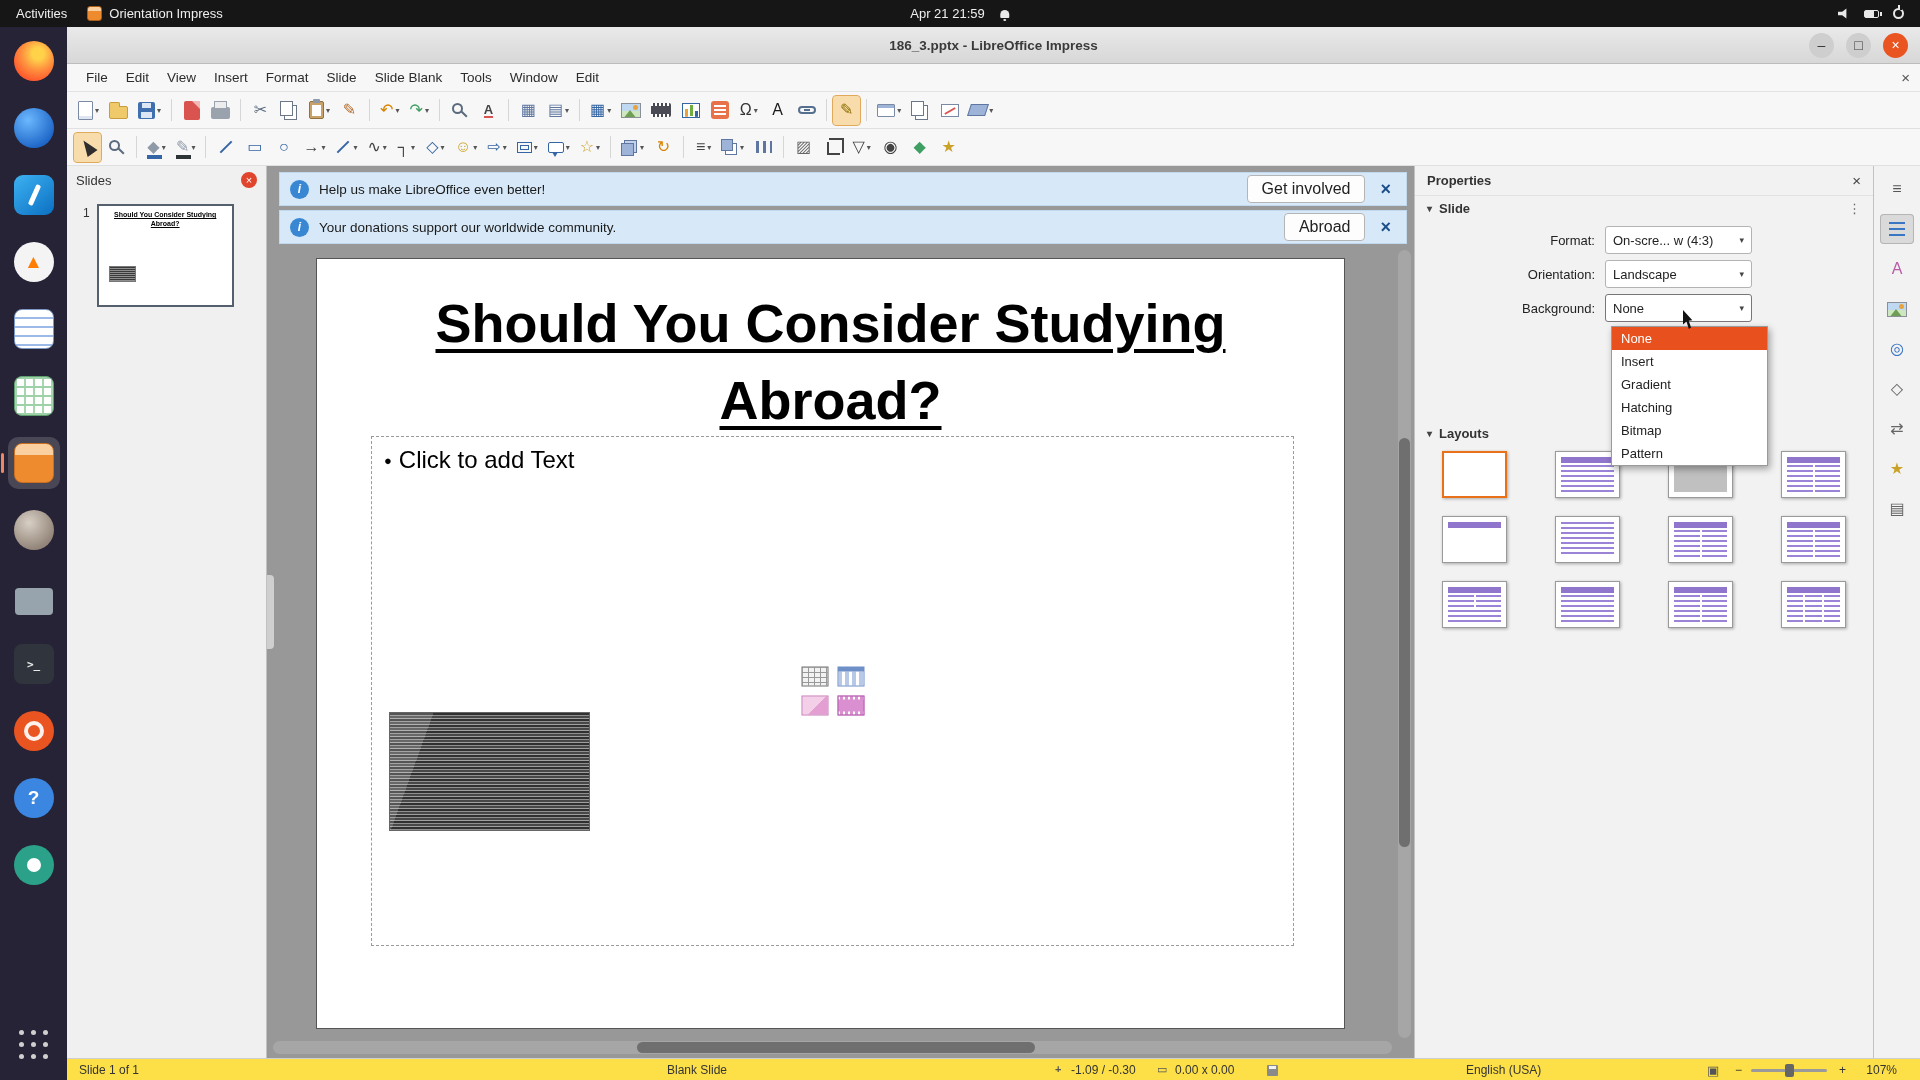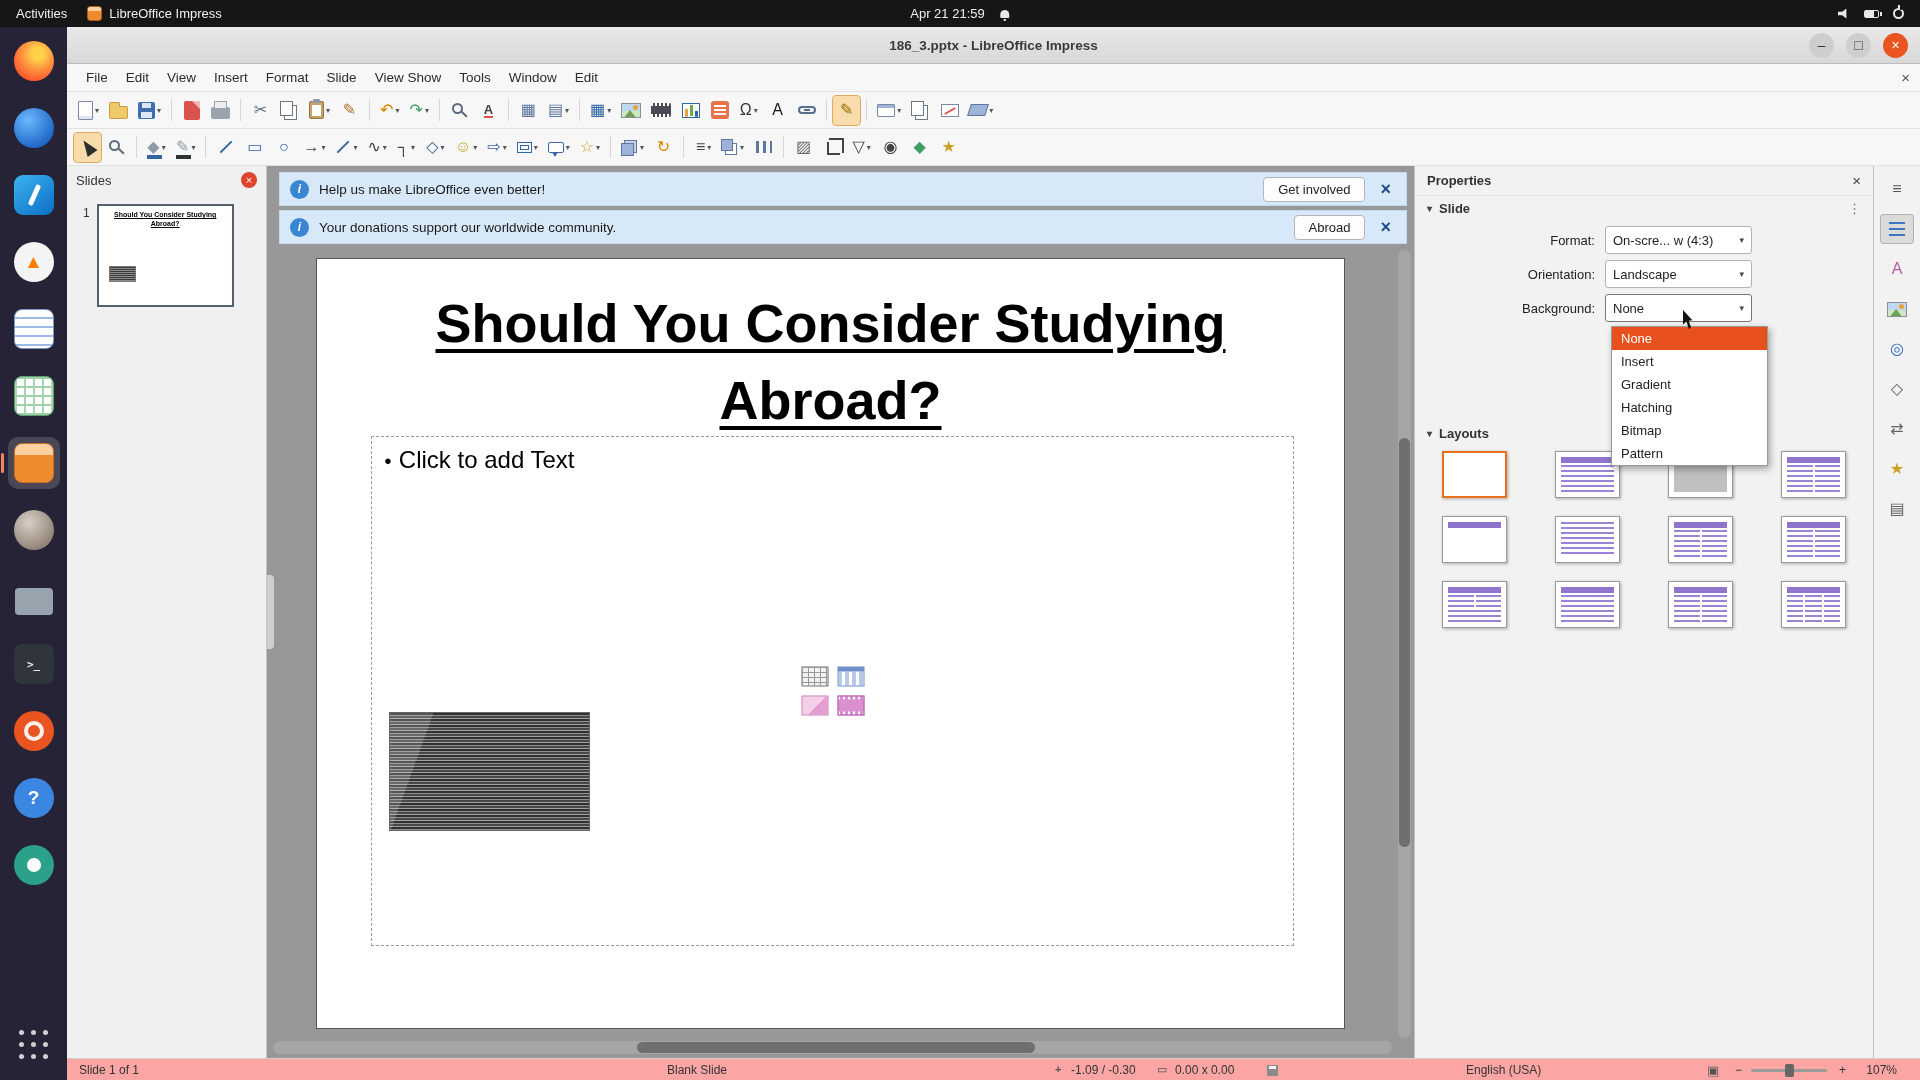--- a/index.html
+++ b/index.html
@@ -132,21 +132,21 @@
   .thumb-num { font-size:12px; color:#333; margin-top:2px; }
   .thumb { width:137px; height:103px; background:#fff; border:2px solid #55606e; position:relative; overflow:hidden; }
   .mini-title { margin:4px auto 0; width:92%; text-align:center; font-size:7px; font-weight:bold; text-decoration:underline; line-height:1.35; color:#000; }
   .mini-img { position:absolute; left:10px; top:60px; width:27px; height:16px; background:repeating-linear-gradient(180deg,#3a3a3a 0 1px,#8f8f8f 1px 2px); border:1px solid #777; }
 
   .editor { flex:1; position:relative; background:#989898; min-width:0; overflow:hidden; }
   .notif { position:absolute; left:12px; right:7px; height:34px; background:#d7e9f8; border:1px solid #c2d8ec; display:flex; align-items:center; padding:0 10px; gap:10px; z-index:5; }
   .notif.n1 { top:6px; } .notif.n2 { top:44px; }
   .ninfo { width:19px; height:19px; border-radius:50%; background:#3987d3; color:#fff; font-size:12px; font-weight:bold; font-style:italic; display:flex; align-items:center; justify-content:center; flex:none; }
   .ntext { font-size:13.5px; color:#1a1a1a; }
-  .nbtn { margin-left:auto; background:#fdfdfd; border:1px solid #b5b5b5; border-radius:4px; padding:4px 14px; font-size:13px; white-space:nowrap; }
+  .nbtn { margin-left:auto; background:#fdfdfd; border:1px solid #b5b5b5; border-radius:4px; padding:4px 14px; font-size:16px; white-space:nowrap; }
   .nclose { color:#1d4e89; font-size:18px; font-weight:bold; padding:0 5px; }
 
   .page { position:absolute; left:49px; top:92px; width:1029px; height:771px; background:#fff; border:1px solid #555; }
   .pg-title { position:absolute; top:26px; left:50%; transform:translateX(-50%); width:840px; text-align:center; font-size:54px; font-weight:bold; color:#000; line-height:1.42; text-decoration:underline; text-decoration-thickness:4px; text-underline-offset:7px; }
   .pg-outline { position:absolute; left:54px; top:177px; width:923px; height:510px; border:1px dashed #9a9a9a; }
   .pg-bullettext { position:absolute; top:9px; left:12px; display:flex; align-items:center; gap:7px; font-size:24px; color:#000; }
   .pg-bullettext .blt { font-size:13px; }
   .ph-grid { position:absolute; left:50%; top:50%; transform:translate(-50%,-50%); display:grid; grid-template-columns:repeat(2,27px); gap:9px; }
   .ph { width:27px; height:20px; }
   .ph-table { border:1px solid #777; background:repeating-linear-gradient(90deg,#999 0 1px,transparent 1px 6px),repeating-linear-gradient(180deg,#999 0 1px,transparent 1px 5px),#f2f2f2; }
@@ -201,40 +201,40 @@
   .cursor-arrow { position:absolute; left:268px; top:144px; width:13px; height:19px; background:#111; z-index:30;
       clip-path:polygon(0 0,0 76%,27% 60%,45% 100%,62% 92%,44% 56%,72% 54%); }
 
   
   .tabstrip { width:47px; background:#f2f2f2; border-left:1px solid #c2c2c2; display:flex; flex-direction:column; align-items:center; padding-top:8px; gap:10px; }
   .stab { width:34px; height:30px; display:flex; align-items:center; justify-content:center; border-radius:4px; font-size:16px; }
   .stab.active { background:#dadada; box-shadow:inset 0 0 0 1px #b5b5b5; }
   .st-props { width:16px; height:14px; background:repeating-linear-gradient(180deg,#3a76c4 0 2px,transparent 2px 6px); }
 
   
-  .statusbar { height:22px; background:#fca5a5; border-top:1px solid #cfcfcf; position:relative; font-size:12px; color:#333; }
+  .statusbar { height:22px; background:#fde047; border-top:1px solid #cfcfcf; position:relative; font-size:12px; color:#333; }
   .sb { position:absolute; top:4px; white-space:nowrap; }
   .sb-ic { color:#555; font-size:11px; }
   .sb-save { position:absolute; top:6px; left:1200px; width:11px; height:11px; background:#8a8a8a; border-radius:1px; }
   .sb-save::after { content:""; position:absolute; top:1px; left:2px; width:7px; height:3px; background:#f2f2f2; }
   .zoomslider { position:absolute; left:1684px; top:10px; width:76px; height:3px; background:#9a9a9a; border-radius:2px; }
   .zoomslider .tick { position:absolute; left:50%; top:-3px; width:1px; height:9px; background:#8a8a8a; }
   .zthumb { position:absolute; left:34px; top:-5px; width:9px; height:13px; background:#666; border-radius:2px; }
 </style>
 </head>
 <body>
 
 <div class="screen">
 
   <div class="sysbar">
     <div class="left">
       <span>Activities</span>
       <span class="app-ind">
         <span class="mini-imp"></span>
-        <span>LibreOffice Impress</span>
+        <span>Orientation Impress</span>
       </span>
     </div>
     <div class="center">
       <span>Apr 21 21:59</span>
       <span class="bell"></span>
     </div>
     <div class="right">
       <span class="ic-sys ic-volume"></span>
       <span class="ic-sys ic-batt"></span>
       <span class="ic-sys ic-power"></span>
@@ -300,21 +300,21 @@
       </div>
 
       <div class="menubar" id="menubar">
         <span class="doc-close">×</span>
       <span class="menu-item">File</span>
           <span class="menu-item">Edit</span>
           <span class="menu-item">View</span>
           <span class="menu-item">Insert</span>
           <span class="menu-item">Format</span>
           <span class="menu-item">Slide</span>
-          <span class="menu-item">View Show</span>
+          <span class="menu-item">Slide Blank</span>
           <span class="menu-item">Tools</span>
           <span class="menu-item">Window</span>
           <span class="menu-item">Edit</span>
         </div>
 
       <div class="toolbar" id="tb1">
           <span class="tbtn">
             <span class="g ic-doc"></span>
             <span class="arr">▾</span>
           </span>

